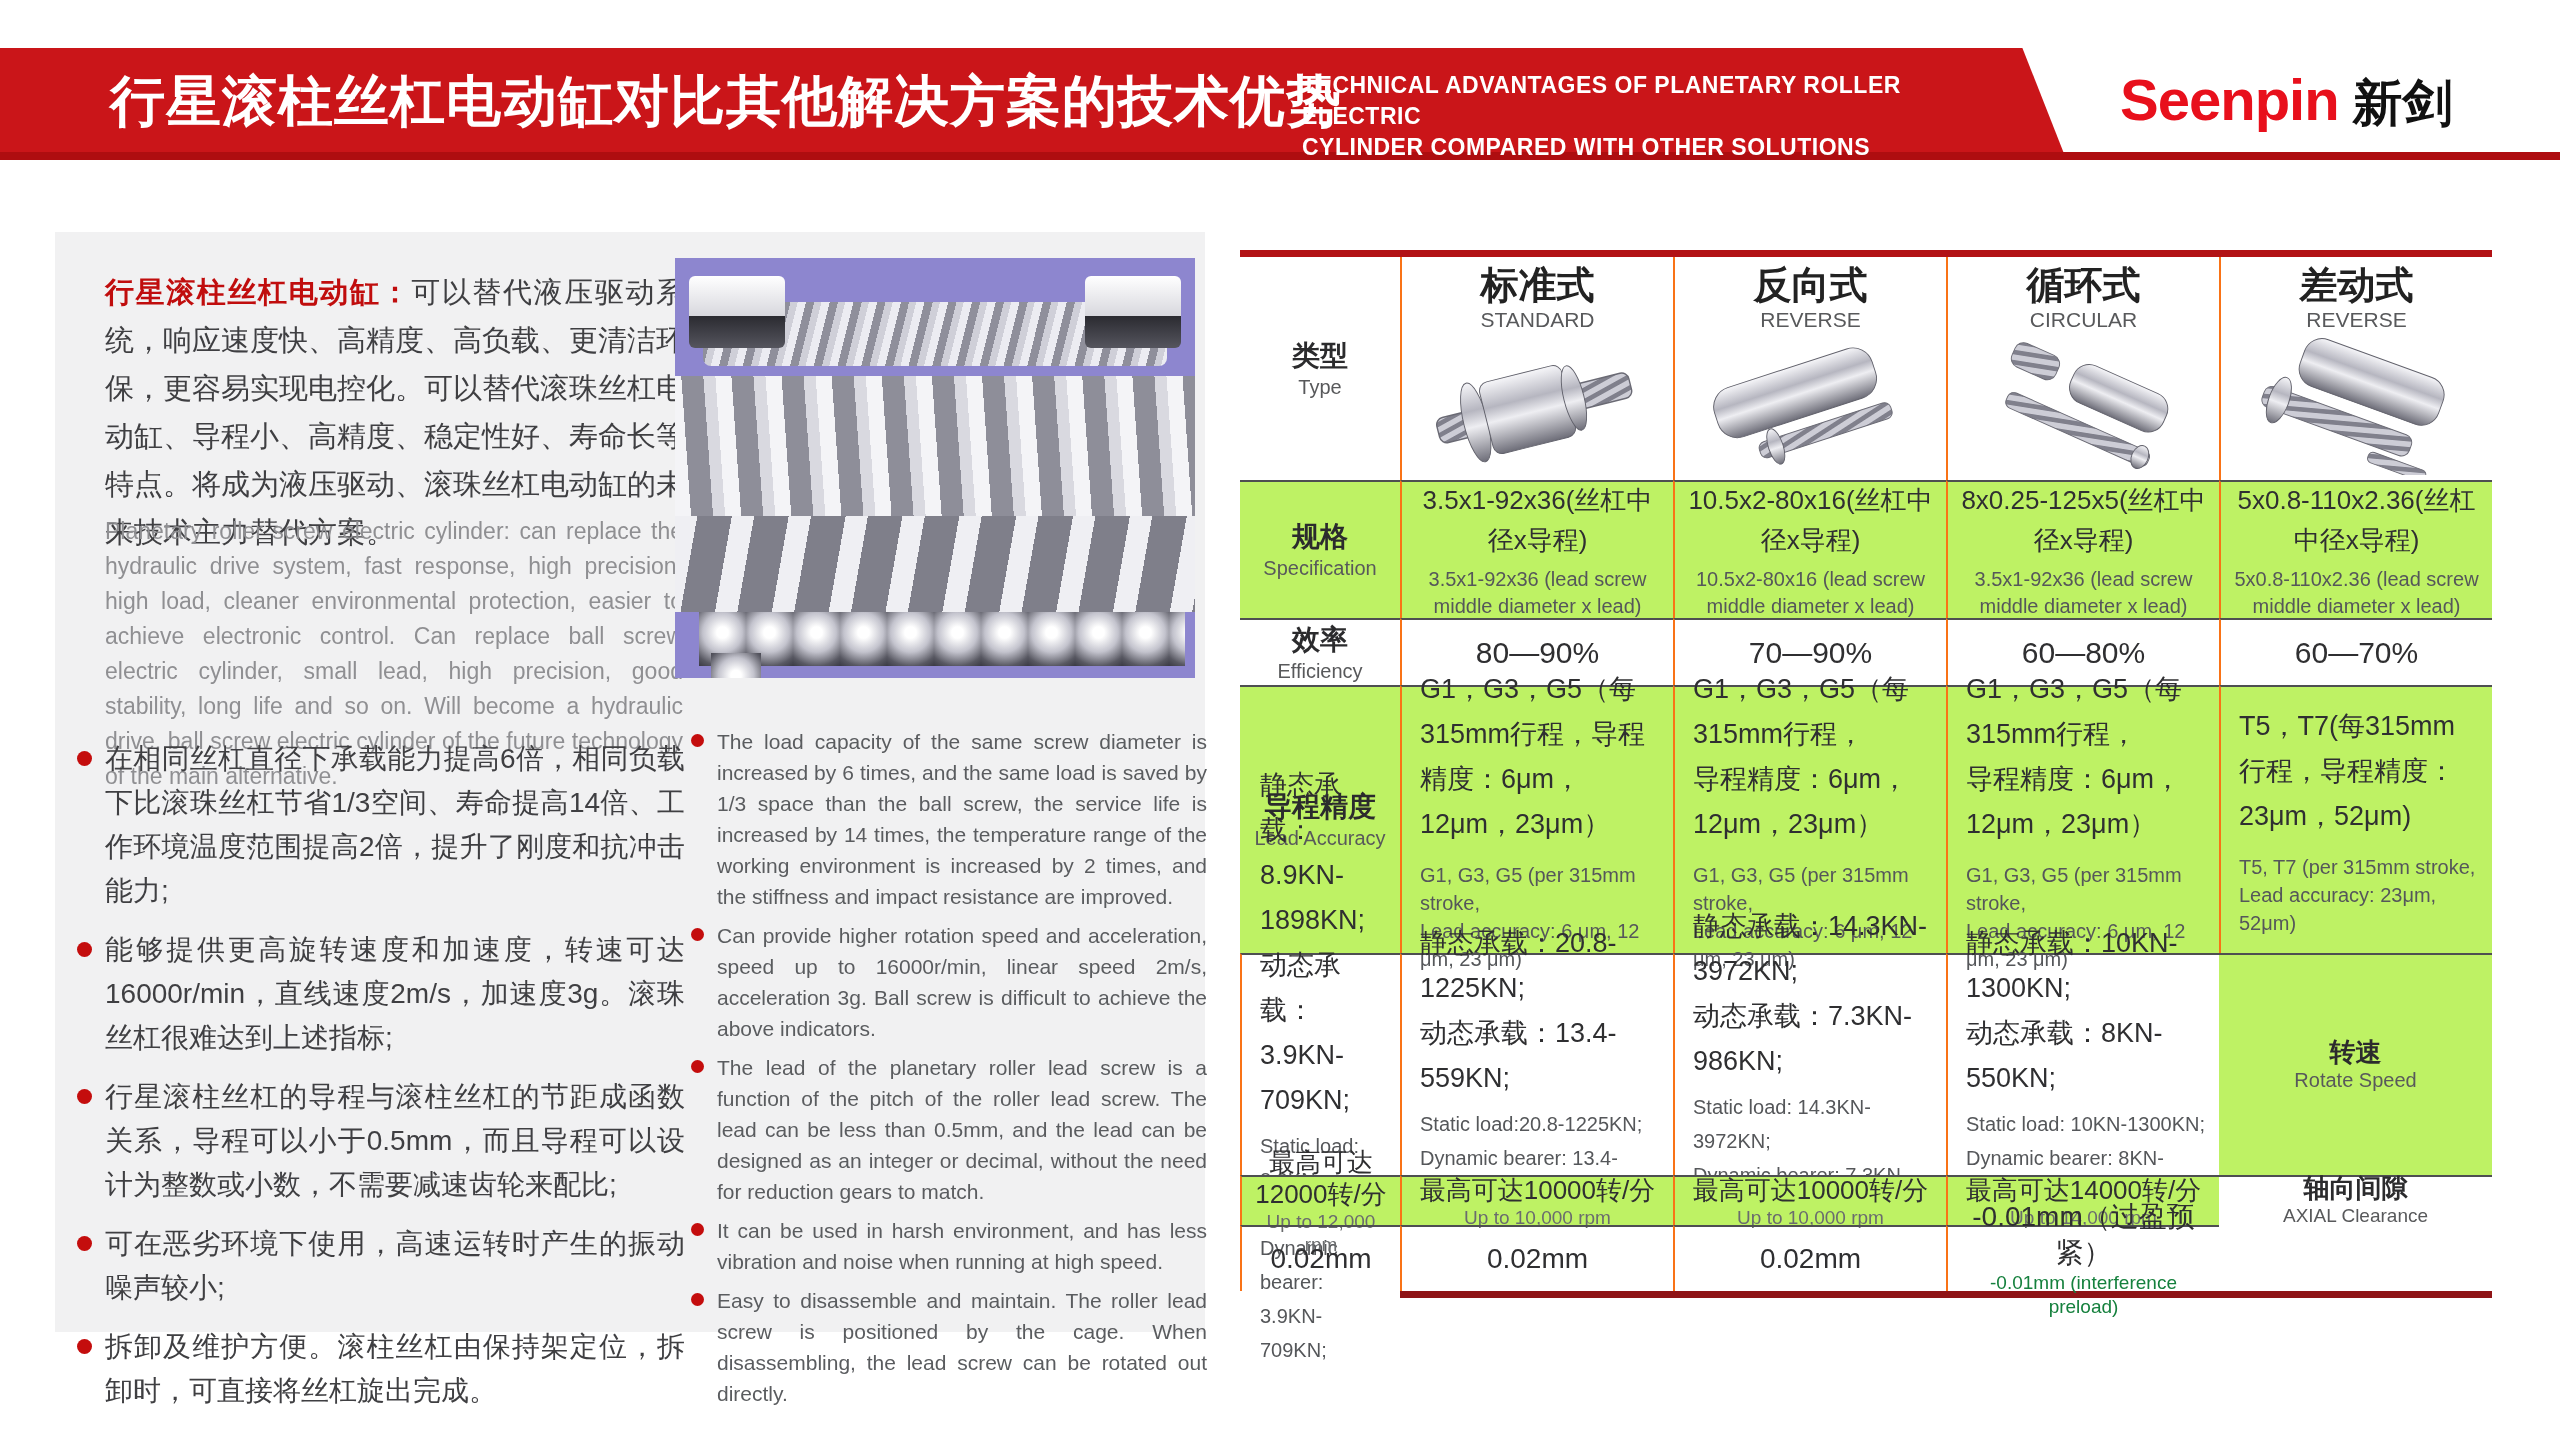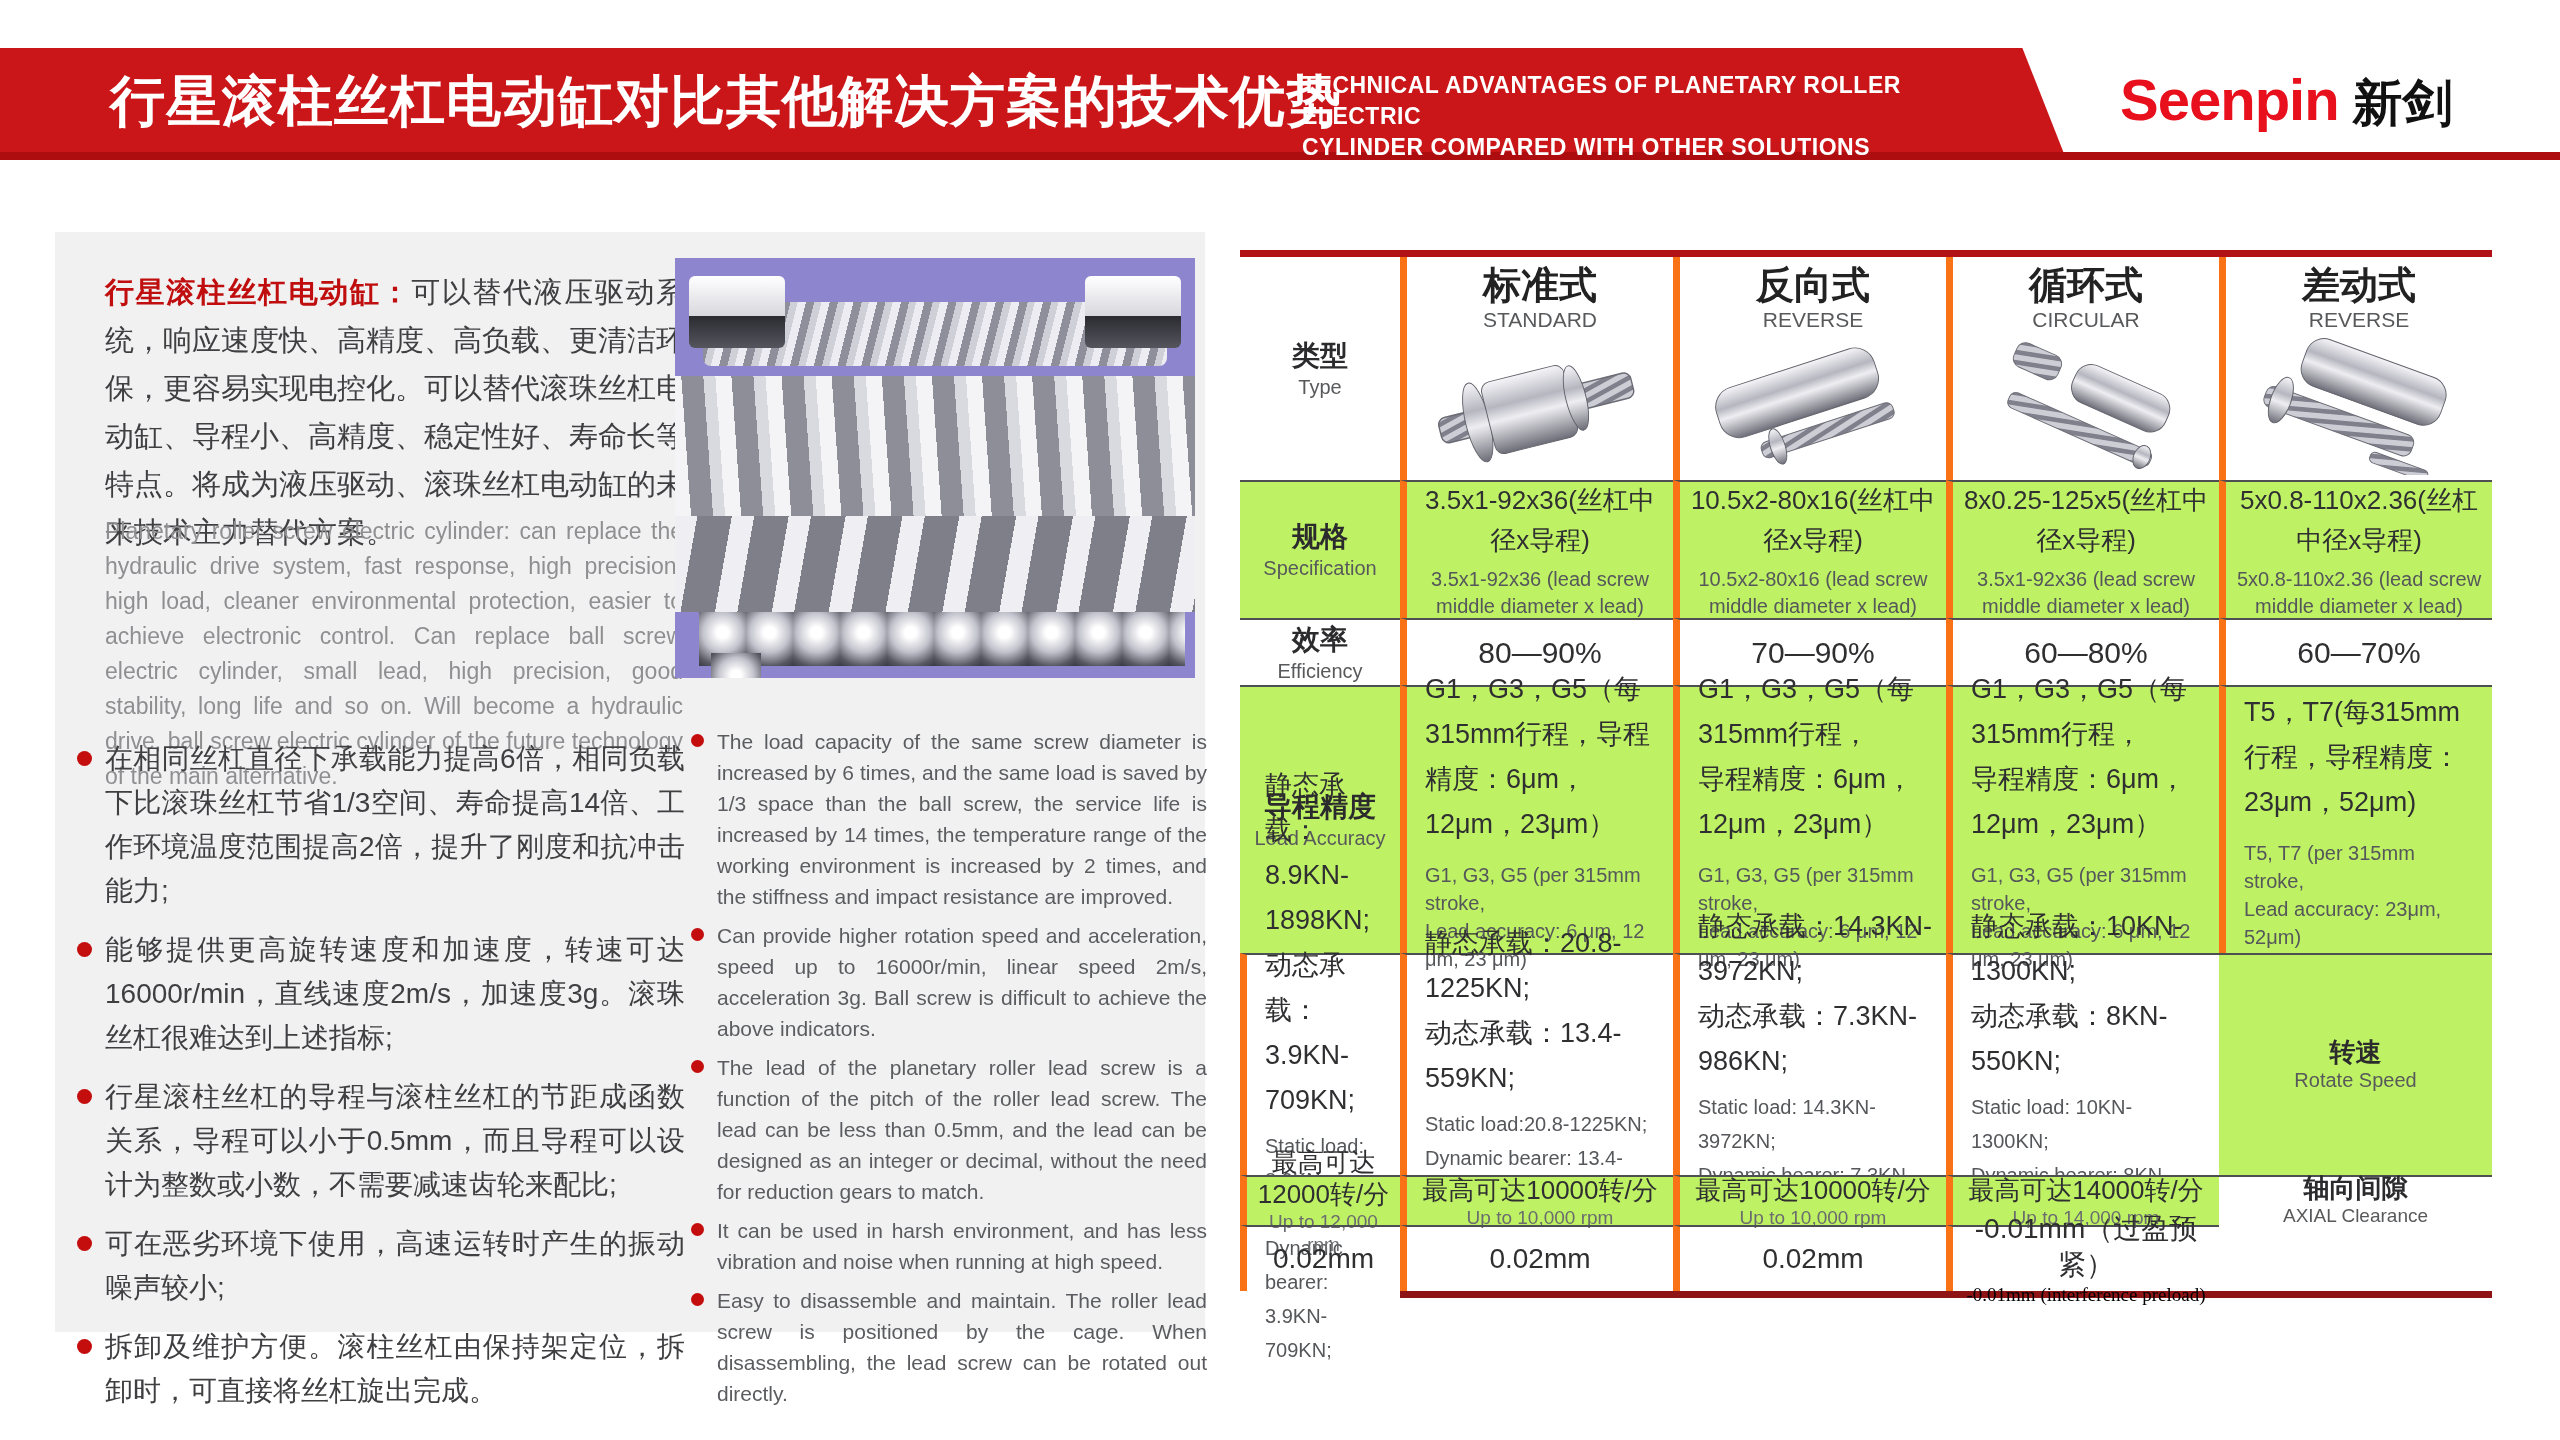--- a/index.html
+++ b/index.html
@@ -52,39 +52,39 @@
 
   
   .table-topline{position:absolute;left:1240px;top:250px;width:1252px;height:7px;background:#b21215;}
   .table-bottomline{position:absolute;left:1400px;top:1291px;width:1092px;height:7px;background:#8f1416;}
   .spec-table{position:absolute;left:1240px;top:257px;display:grid;
               grid-template-columns:160px 273px 273px 273px 273px;
               grid-template-rows:223px 138px 67px 268px 222px 50px 66px;}
   .tc{display:flex;flex-direction:column;align-items:center;justify-content:center;
       box-sizing:border-box;padding:4px 10px;text-align:center;}
   .bt{border-top:2px solid #4e4f51;}
-  .bl{border-left:7px solid #f97316;}
+  .bl{border-left:2px solid #f97316;}
   .rowband{background:#bef264;}
   .lbl-cn{font-size:28px;font-weight:bold;color:#2b2b2d;line-height:36px;}
   .lbl-en{font-size:20px;color:#58595b;line-height:26px;}
   .type-cn{font-size:38px;font-weight:bold;color:#222;line-height:44px;}
   .type-en{font-size:21px;color:#58595b;line-height:26px;margin-bottom:4px;}
   .thumb{width:240px;height:138px;}
   .spec-cn{font-size:26px;color:#2f2f31;line-height:40px;}
   .spec-en{font-size:20px;color:#55575a;line-height:27px;margin-top:6px;}
   .eff{font-size:30px;color:#2f2f31;}
   .cell-left{align-items:flex-start;text-align:left;padding-left:18px;padding-right:12px;}
   .lead-cn{font-size:27px;color:#2f2f31;line-height:45px;}
   .lead-en{font-size:20px;color:#55575a;line-height:28px;margin-top:14px;}
   .load-cn{font-size:27px;color:#2f2f31;line-height:45px;}
   .load-en{font-size:20px;color:#55575a;line-height:34px;margin-top:6px;}
   .speed-cn{font-size:26px;color:#2f2f31;line-height:32px;}
   .speed-en{font-size:19px;color:#6a6c6e;line-height:23px;}
   .clr-cn{font-size:28px;color:#2f2f31;line-height:36px;}
-  .clr-en{font-size:19px;color:#000000;line-height:24px;font-family:Liberation Serif, serif;}
+  .clr-en{font-size:19px;color:#15803d;line-height:24px;}
   .pre{white-space:pre-line;}
   .defs-holder{position:absolute;width:0;height:0;overflow:hidden;}
 </style>
 </head>
 <body>
 
 <svg class="defs-holder" aria-hidden="true">
   <defs>
     <linearGradient id="met" x1="0" y1="0" x2="0" y2="1">
       <stop offset="0" stop-color="#f6f6f9"></stop>

